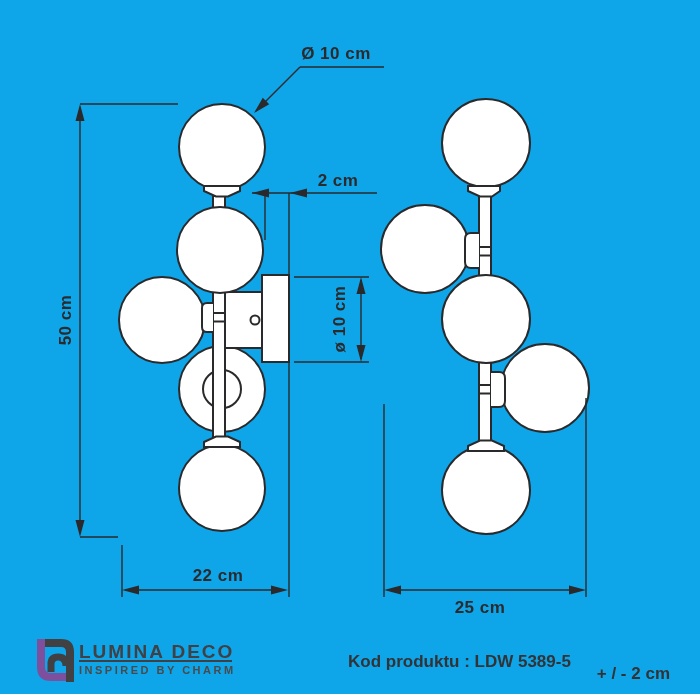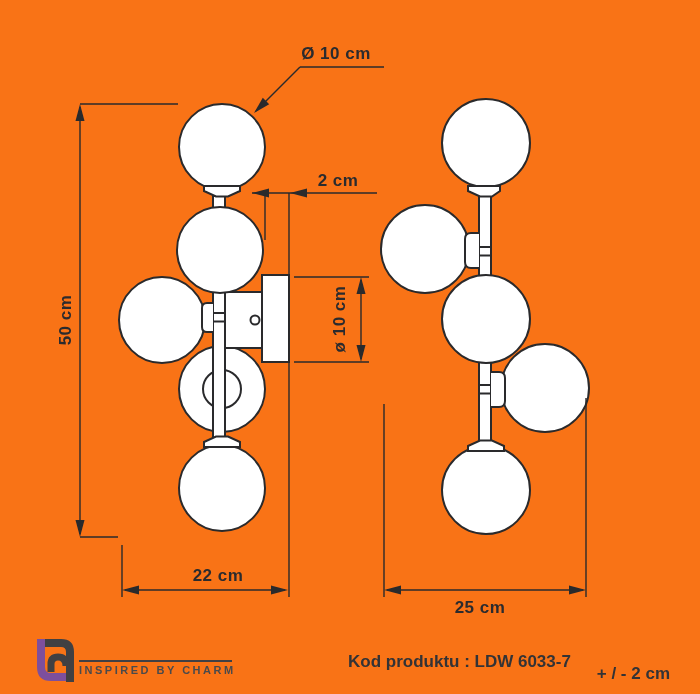--- a/index.html
+++ b/index.html
@@ -1,17 +1,17 @@
 <!DOCTYPE html>
 <html><head>
 <meta charset="utf-8">
 <style>
   html,body{margin:0;padding:0;background:#fff;}
   #sheet{
-    position:relative;width:700px;height:694px;background:#f97316;
+    position:relative;width:700px;height:694px;background:#0ea5e9;
     font-family:"Liberation Sans", sans-serif;overflow:hidden;
   }
   #drawing-svg{position:absolute;left:0;top:0;}
   .ln  {fill:none;stroke:#2a2a2c;stroke-width:2;}
   .lnf {fill:#ffffff;stroke:#2a2a2c;stroke-width:2;}
   .dln {fill:none;stroke:#2a2a2c;stroke-width:1.4;}
   .arr {fill:#2a2a2c;stroke:none;}
   .dim-label{
     position:absolute;font-size:17px;font-weight:600;color:#2b2b2e;
     white-space:nowrap;transform:translate(-50%,-50%);letter-spacing:.5px;
@@ -129,19 +129,20 @@
   <div class="dim-label rot" style="left:340px;top:319px;">ø 10 cm</div>
   <div class="dim-label" style="left:218px;top:576px;">22 cm</div>
   <div class="dim-label" style="left:480px;top:608px;">25 cm</div>
 
   <div id="footer">
     <svg id="logo-icon" width="56" height="52" viewBox="0 0 56 52">
       <path d="M19,3 L19,31 Q19,41 29,41 L49,41" fill="none" stroke="#7d4f9d" stroke-width="8"></path>
       <path d="M23,7 L39,7 Q48,7 48,16 L48,46" fill="none" stroke="#414042" stroke-width="8"></path>
       <path d="M44,30 Q44,21 36,21 Q29,21 29,28 L29,36" fill="none" stroke="#414042" stroke-width="7"></path>
     </svg>
+    <div id="brand-name">LUMINA DECO</div>
     <div id="brand-rule"></div>
     <div id="brand-tagline">INSPIRED BY CHARM</div>
-    <div id="product-code">Kod produktu : LDW 6033-7</div>
+    <div id="product-code">Kod produktu : LDW 5389-5</div>
     <div id="tolerance-note">+ / - 2 cm</div>
   </div>
 
 </div>
 
 </body></html>

